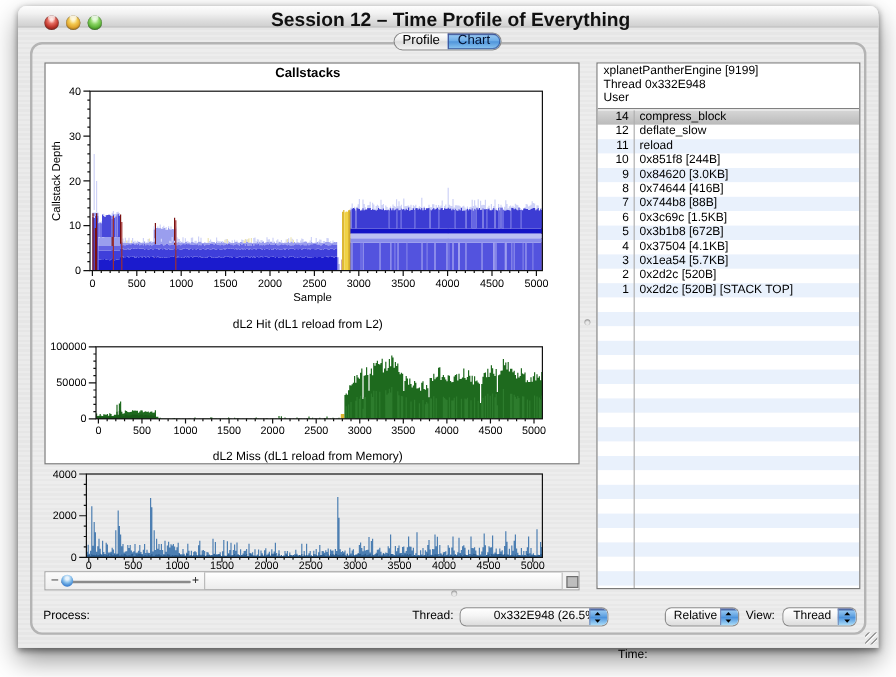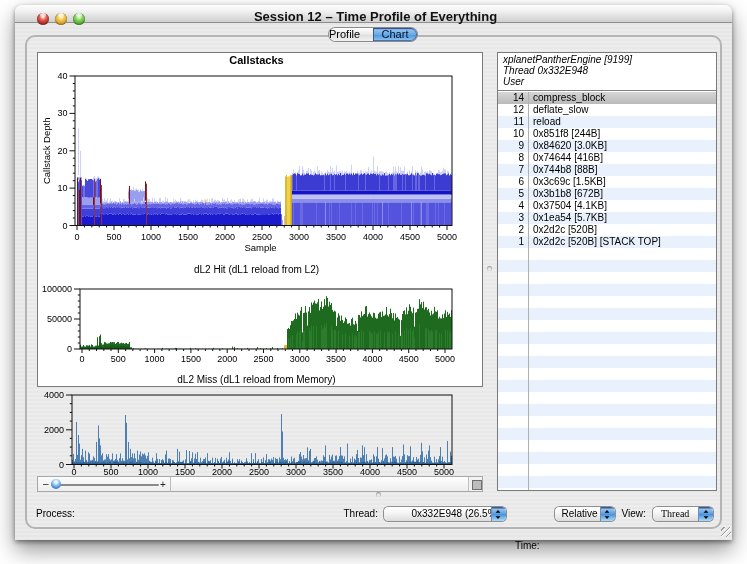--- a/index.html
+++ b/index.html
@@ -4,46 +4,46 @@
 html,body{margin:0;padding:0;background:#fff;}
 *{box-sizing:border-box;}
 #stage{position:relative;width:747px;height:564px;font-family:"Liberation Sans",sans-serif;overflow:hidden;}
 #win{position:absolute;left:15px;top:5px;width:717px;height:535px;
  background:repeating-linear-gradient(180deg,#ebebeb 0 2px,#e6e6e6 2px 4px);
  border-radius:7px 7px 0 0;
  box-shadow:0 2px 5px rgba(0,0,0,.45),0 10px 22px rgba(0,0,0,.42);}
 #titlebar{position:absolute;left:0;top:0;width:100%;height:18px;border-radius:7px 7px 0 0;
  background:linear-gradient(180deg,#fdfdfd 0,#f2f2f2 35%,#dedede 70%,#d0d0d0 100%);
  border-bottom:1px solid #8e8e8e;}
-#title{position:absolute;left:4px;right:0;top:3.5px;text-align:center;font-size:13px;font-weight:bold;color:#111;}
+#title{position:absolute;left:4px;right:0;top:3.5px;text-align:center;font-size:16px;font-weight:bold;color:#111;}
 .tl{position:absolute;top:7.5px;width:12px;height:12px;border-radius:50%;box-shadow:0 0 0 0.5px rgba(70,70,70,.85), inset 0 1px 1px rgba(255,255,255,.4);}
 .tl:after{content:"";position:absolute;left:2.5px;top:0.8px;width:6.5px;height:3.6px;border-radius:50%;background:linear-gradient(rgba(255,255,255,.9),rgba(255,255,255,.25));}
 #tl-r{left:22px;background:radial-gradient(circle at 50% 30%,#ffd5d0 0 10%,#e46d62 30%,#c33a30 55%,#7c1a12 85%,#4a2020 100%);box-shadow:inset 0 0 1px #333;}
 #tl-y{left:40px;background:radial-gradient(circle at 50% 30%,#fdf3c4 0 10%,#f3c94f 35%,#e0a52e 60%,#8a5d10 90%,#4a3a16 100%);box-shadow:inset 0 0 1px #333;}
 #tl-g{left:58px;--x:1;background:radial-gradient(circle at 50% 30%,#d8f6c8 0 10%,#8ad464 35%,#5fb43a 60%,#2b6b14 90%,#204a16 100%);box-shadow:inset 0 0 1px #333;}
 
 #groupbox{position:absolute;left:10px;top:30px;width:697px;height:494px;
  border:2px solid #b4b4b4;border-radius:10px;
  background:repeating-linear-gradient(180deg,#ededed 0 2px,#e8e8e8 2px 4px);}
 
 #tabs{position:absolute;left:314px;top:22.5px;width:88px;height:13px;z-index:5;display:flex;
  border-radius:7px;box-shadow:0 0 0 1px #8a8a8a, 0 1px 1px rgba(255,255,255,.7);background:#fff;font-size:11px;}
 #tab-profile{flex:1;border-radius:7px 0 0 7px;background:linear-gradient(180deg,#ffffff,#e8e8e8 50%,#dcdcdc 51%,#f2f2f2);
- color:#000;line-height:13px;}
+ color:#000;text-align:center;line-height:13px;}
 #tab-chart{flex:1;border-radius:0 7px 7px 0;background:linear-gradient(180deg,#4d5e9e 0,#8fc3f0 14%,#6aaae6 50%,#4f94da 51%,#8ec8f2 100%);
  color:#001030;text-align:center;line-height:13px;font-weight:normal;box-shadow:inset 1px 0 0 #41549a, inset 0 0 0 1px rgba(30,48,120,.55);}
 
 #chartpane{position:absolute;left:10px;top:15px;width:446px;height:335px;background:#fff;border:1px solid #7a7a7a;}
 #chartpane svg{left:-1px !important;top:-1px !important;}
 #vsplit{position:absolute;left:457px;top:15px;width:12px;height:424px;}
 #vdimple{position:absolute;left:3px;top:214px;width:5px;height:5px;border-radius:50%;
  background:radial-gradient(circle at 50% 65%,#e8e8e8 0 30%,#9a9a9a 70%,#6a6a6a 100%);}
 #listpane{position:absolute;left:470px;top:15px;width:220px;height:439px;background:#fff;border:1px solid #7a7a7a;overflow:hidden;}
 #listhead{position:absolute;left:0;top:0;width:100%;height:38px;background:#fff;border-bottom:1px solid #808080;
- font-size:10px;color:#000;padding:2px 0 0 5px;line-height:10.8px;font-style:italic;}
+ font-size:10px;color:#000;padding:2px 0 0 5px;line-height:10.8px;}
 #listbody{position:absolute;left:0;top:39px;width:100%;}
 .row{height:12px;font-size:10px;color:#000;position:relative;line-height:12px;white-space:nowrap;}
 .row.blue{background:#e9f1fc;}
 .row.white{background:#fff;}
 .row.sel{background:linear-gradient(180deg,#d6d6d6,#bababa);}
 .row .num{position:absolute;left:0;width:26px;text-align:right;}
 .row .nm{position:absolute;left:35px;}
 #colline{position:absolute;left:30px;top:39px;width:1px;height:399px;background:#b0b0b0;}
 
 #hstrip{position:absolute;left:10px;top:439px;width:446px;height:16px;border:1px solid #a8a8a8;
@@ -281,21 +281,21 @@
           <span class="ptext" style="left:7px;">Relative</span>
           <span class="cap">
             <svg width="10" height="11" viewBox="0 0 10 11">
               <path d="M5 1L7.4 3.8H2.6Z" fill="#000"></path>
               <path d="M5 10L2.6 7.2H7.4Z" fill="#000"></path>
             </svg>
           </span>
         </div>
     <span class="plabel" style="left:594.5px;">View:</span>
     <div class="popup" style="left:626px;width:60px;">
-          <span class="ptext" style="left:8px;font-family:Liberation Serif, serif;">Thread</span>
+          <span class="ptext" style="left:8px;">Thread</span>
           <span class="cap">
             <svg width="10" height="11" viewBox="0 0 10 11">
               <path d="M5 1L7.4 3.8H2.6Z" fill="#000"></path>
               <path d="M5 10L2.6 7.2H7.4Z" fill="#000"></path>
             </svg>
           </span>
         </div>
   </div>
   <div id="grip"></div>
  </div>

